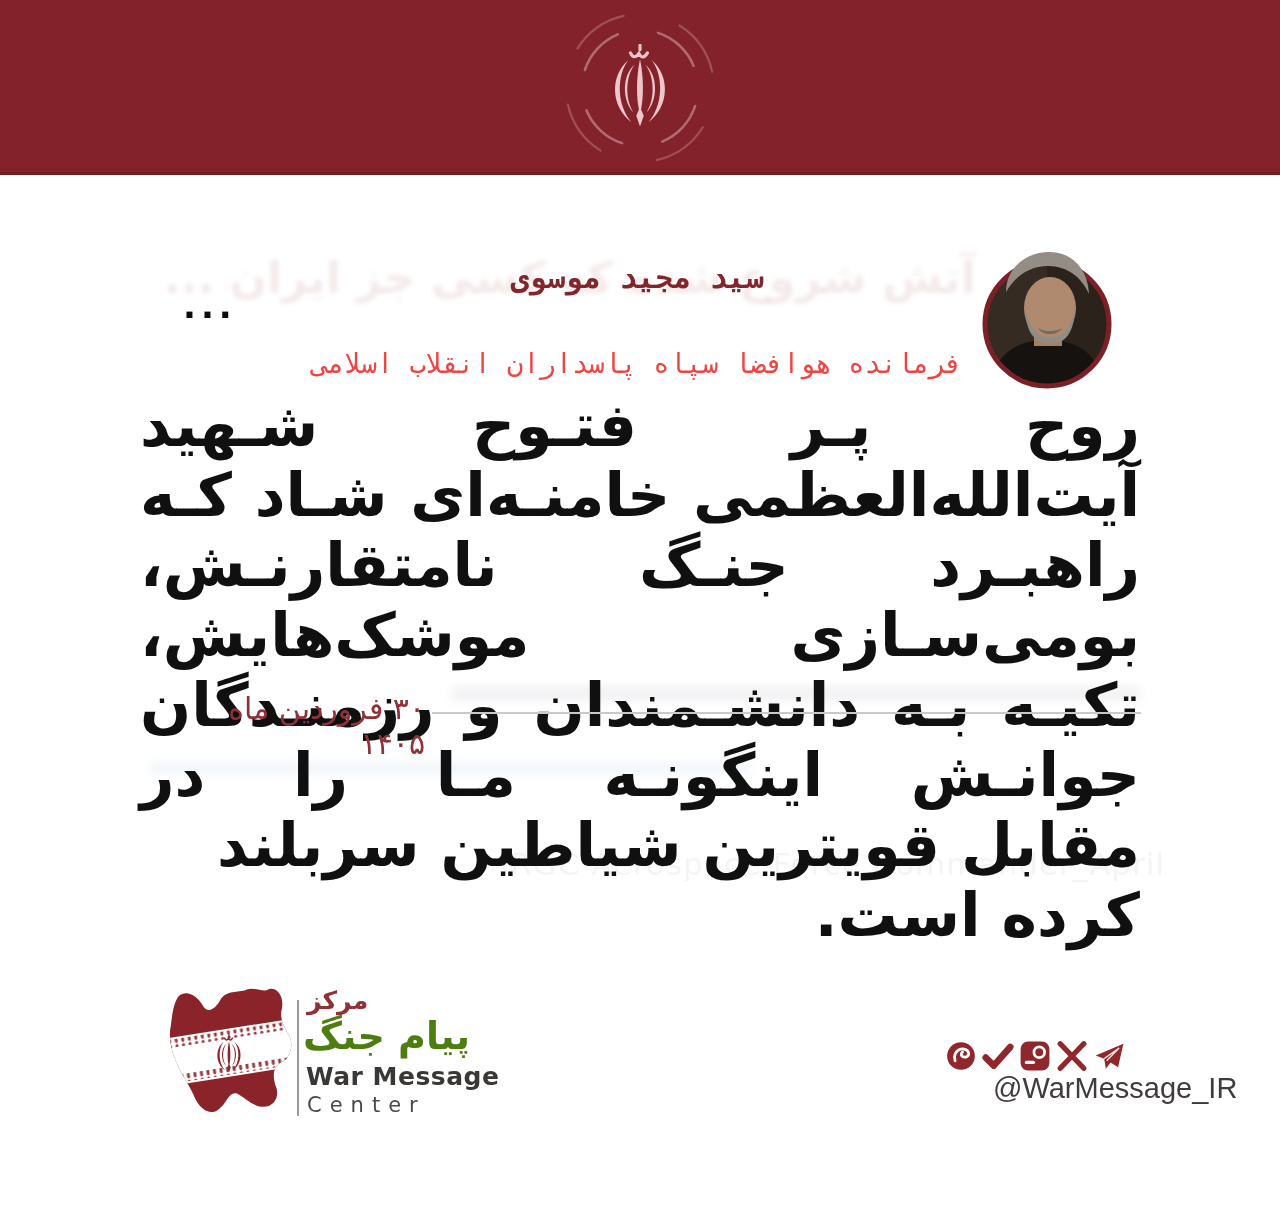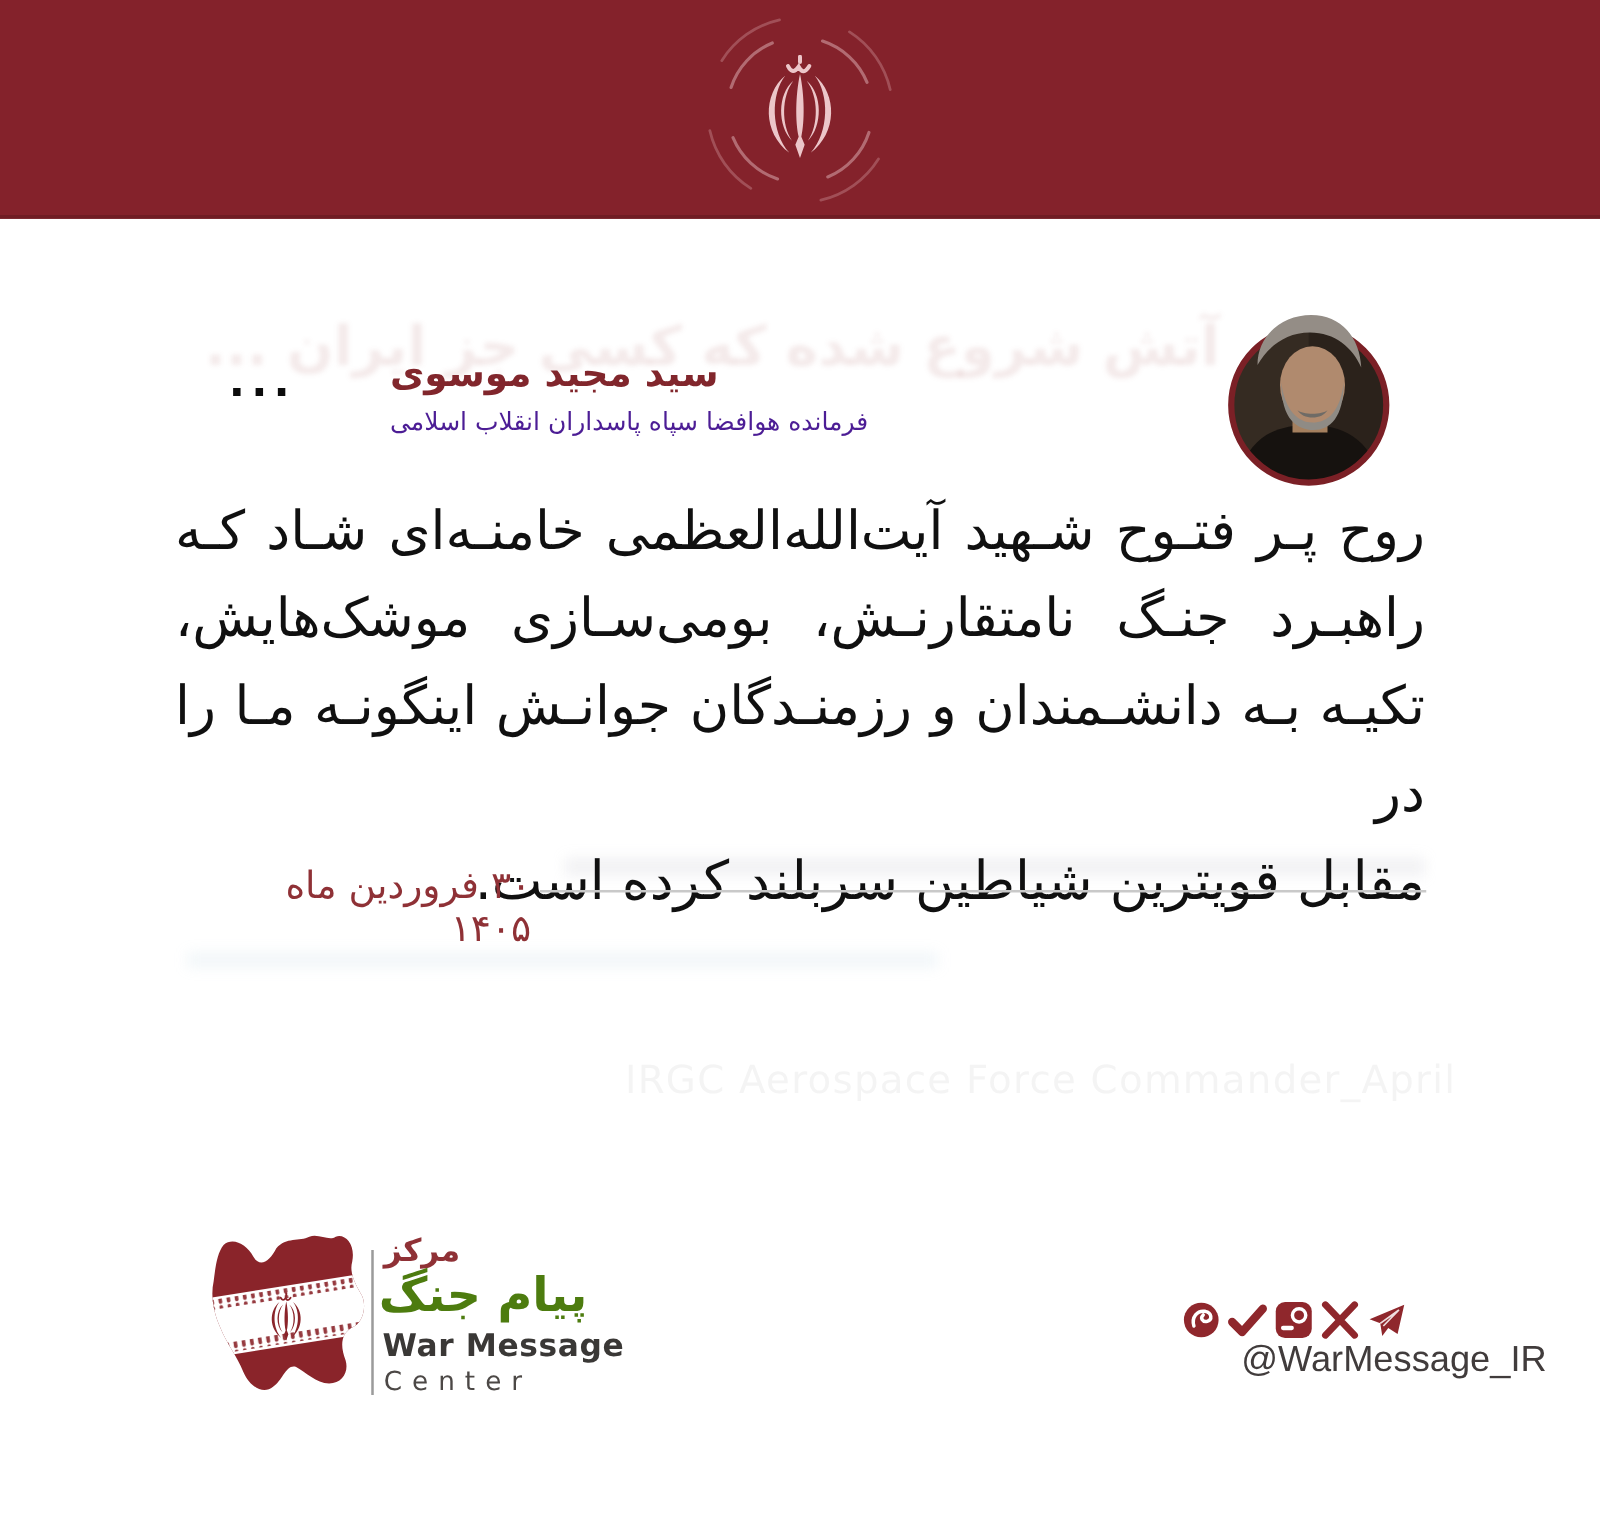--- a/index.html
+++ b/index.html
@@ -36,34 +36,34 @@
     z-index:1;pointer-events:none;white-space:nowrap;
   }
 
   
   .speaker-row{position:absolute;left:0;top:0;width:1280px;z-index:2;}
   .ellipsis-mark{
     position:absolute;left:183px;top:286px;
     font-size:34px;font-weight:bold;color:#0c0c0c;letter-spacing:5px;
   }
   .speaker-text{
-    position:absolute;right:318px;top:280px;width:650px;
-    direction:rtl;text-align:left;
+    position:absolute;right:318px;top:260px;width:650px;
+    direction:rtl;text-align:center;font-family:Liberation Mono, monospace;
   }
   .speaker-name{font-size:30px;font-weight:bold;color:#81262c;line-height:1.35;}
-  .speaker-title{font-size:20px;color:#4c1d95;line-height:1.6;}
+  .speaker-title{font-size:27px;color:#ef4444;line-height:1.6;margin-top:44px;}
   .avatar-wrap{position:absolute;right:158px;top:244px;width:150px;height:150px;}
 
   
   .quote-block{
     position:absolute;left:140px;top:390px;width:1000px;z-index:2;
     direction:rtl;color:#101010;
   }
   .qline{
-    font-size:43px;font-weight:normal;line-height:70px;
+    font-size:60px;font-weight:bold;line-height:70px;
     text-align:justify;text-align-last:justify;
     white-space:normal;
   }
   .qline.last{text-align:right;text-align-last:right;}
 
   
   .date-row{position:absolute;left:0;top:0;width:1280px;z-index:2;}
   .date-rule{
     position:absolute;left:432px;top:712px;width:709px;height:0;
     border-top:2px solid #c9c9c9;

